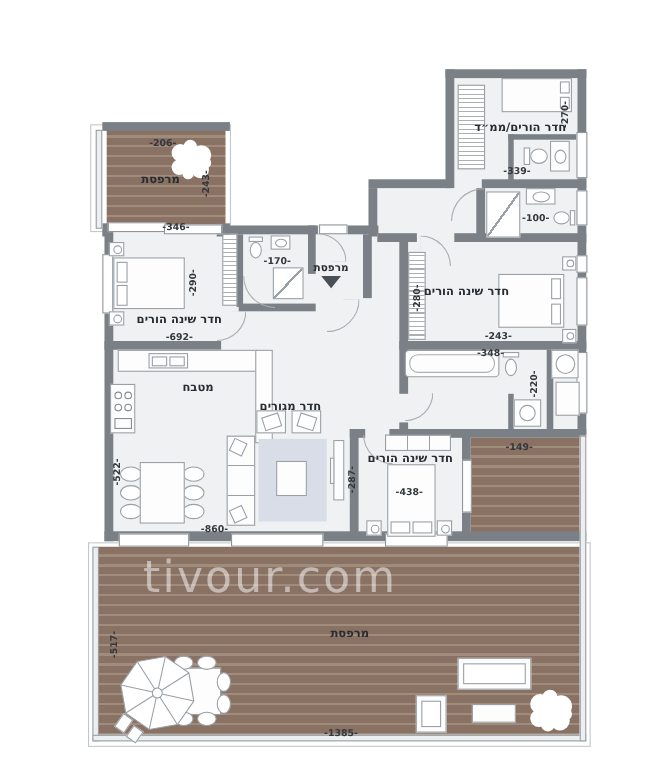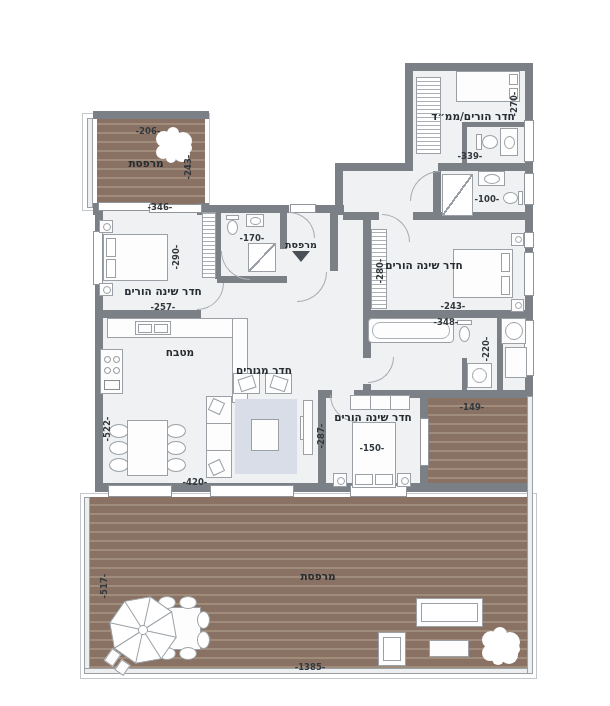--- a/index.html
+++ b/index.html
@@ -264,31 +264,32 @@
   <div class="rlabel" style="left:424px;top:265px">חדר שינה הורים</div>
   <div class="rlabel" style="left:180px;top:352px">מטבח</div>
   <div class="rlabel" style="left:264px;top:370px">חדר מגורים</div>
   <div class="rlabel" style="left:373px;top:417px">חדר שינה הורים</div>
   <div class="rlabel" style="left:318px;top:576px">מרפסת</div>
 
   <div class="dim" style="left:148px;top:131px">-206-</div>
   <div class="dim v" style="left:188px;top:167px">-243-</div>
   <div class="dim" style="left:160px;top:207px">-346-</div>
   <div class="dim v" style="left:176px;top:257px">-290-</div>
-  <div class="dim" style="left:163px;top:307px">-257-</div>
+  <div class="dim" style="left:163px;top:307px">-692-</div>
   <div class="dim" style="left:252px;top:238px">-170-</div>
   <div class="dim v" style="left:514px;top:104px">-270-</div>
   <div class="dim" style="left:470px;top:156px">-339-</div>
   <div class="dim" style="left:487px;top:199px">-100-</div>
   <div class="dim v" style="left:380px;top:271px">-280-</div>
   <div class="dim" style="left:453px;top:306px">-243-</div>
   <div class="dim" style="left:446px;top:322px;z-index:6">-348-</div>
   <div class="dim v" style="left:486px;top:349px">-220-</div>
   <div class="dim" style="left:472px;top:407px">-149-</div>
   <div class="dim v" style="left:107px;top:429px">-522-</div>
-  <div class="dim" style="left:195px;top:482px">-420-</div>
+  <div class="dim" style="left:195px;top:482px">-860-</div>
   <div class="dim v" style="left:321px;top:436px">-287-</div>
-  <div class="dim" style="left:372px;top:448px;z-index:6">-150-</div>
+  <div class="dim" style="left:372px;top:448px;z-index:6">-438-</div>
   <div class="dim v" style="left:104px;top:586px">-517-</div>
   <div class="dim" style="left:310px;top:667px;z-index:6">-1385-</div>
 
+  <div class="wm" style="left:130px;top:502px">tivour.com</div>
 
 </div>
 
 </body></html>

